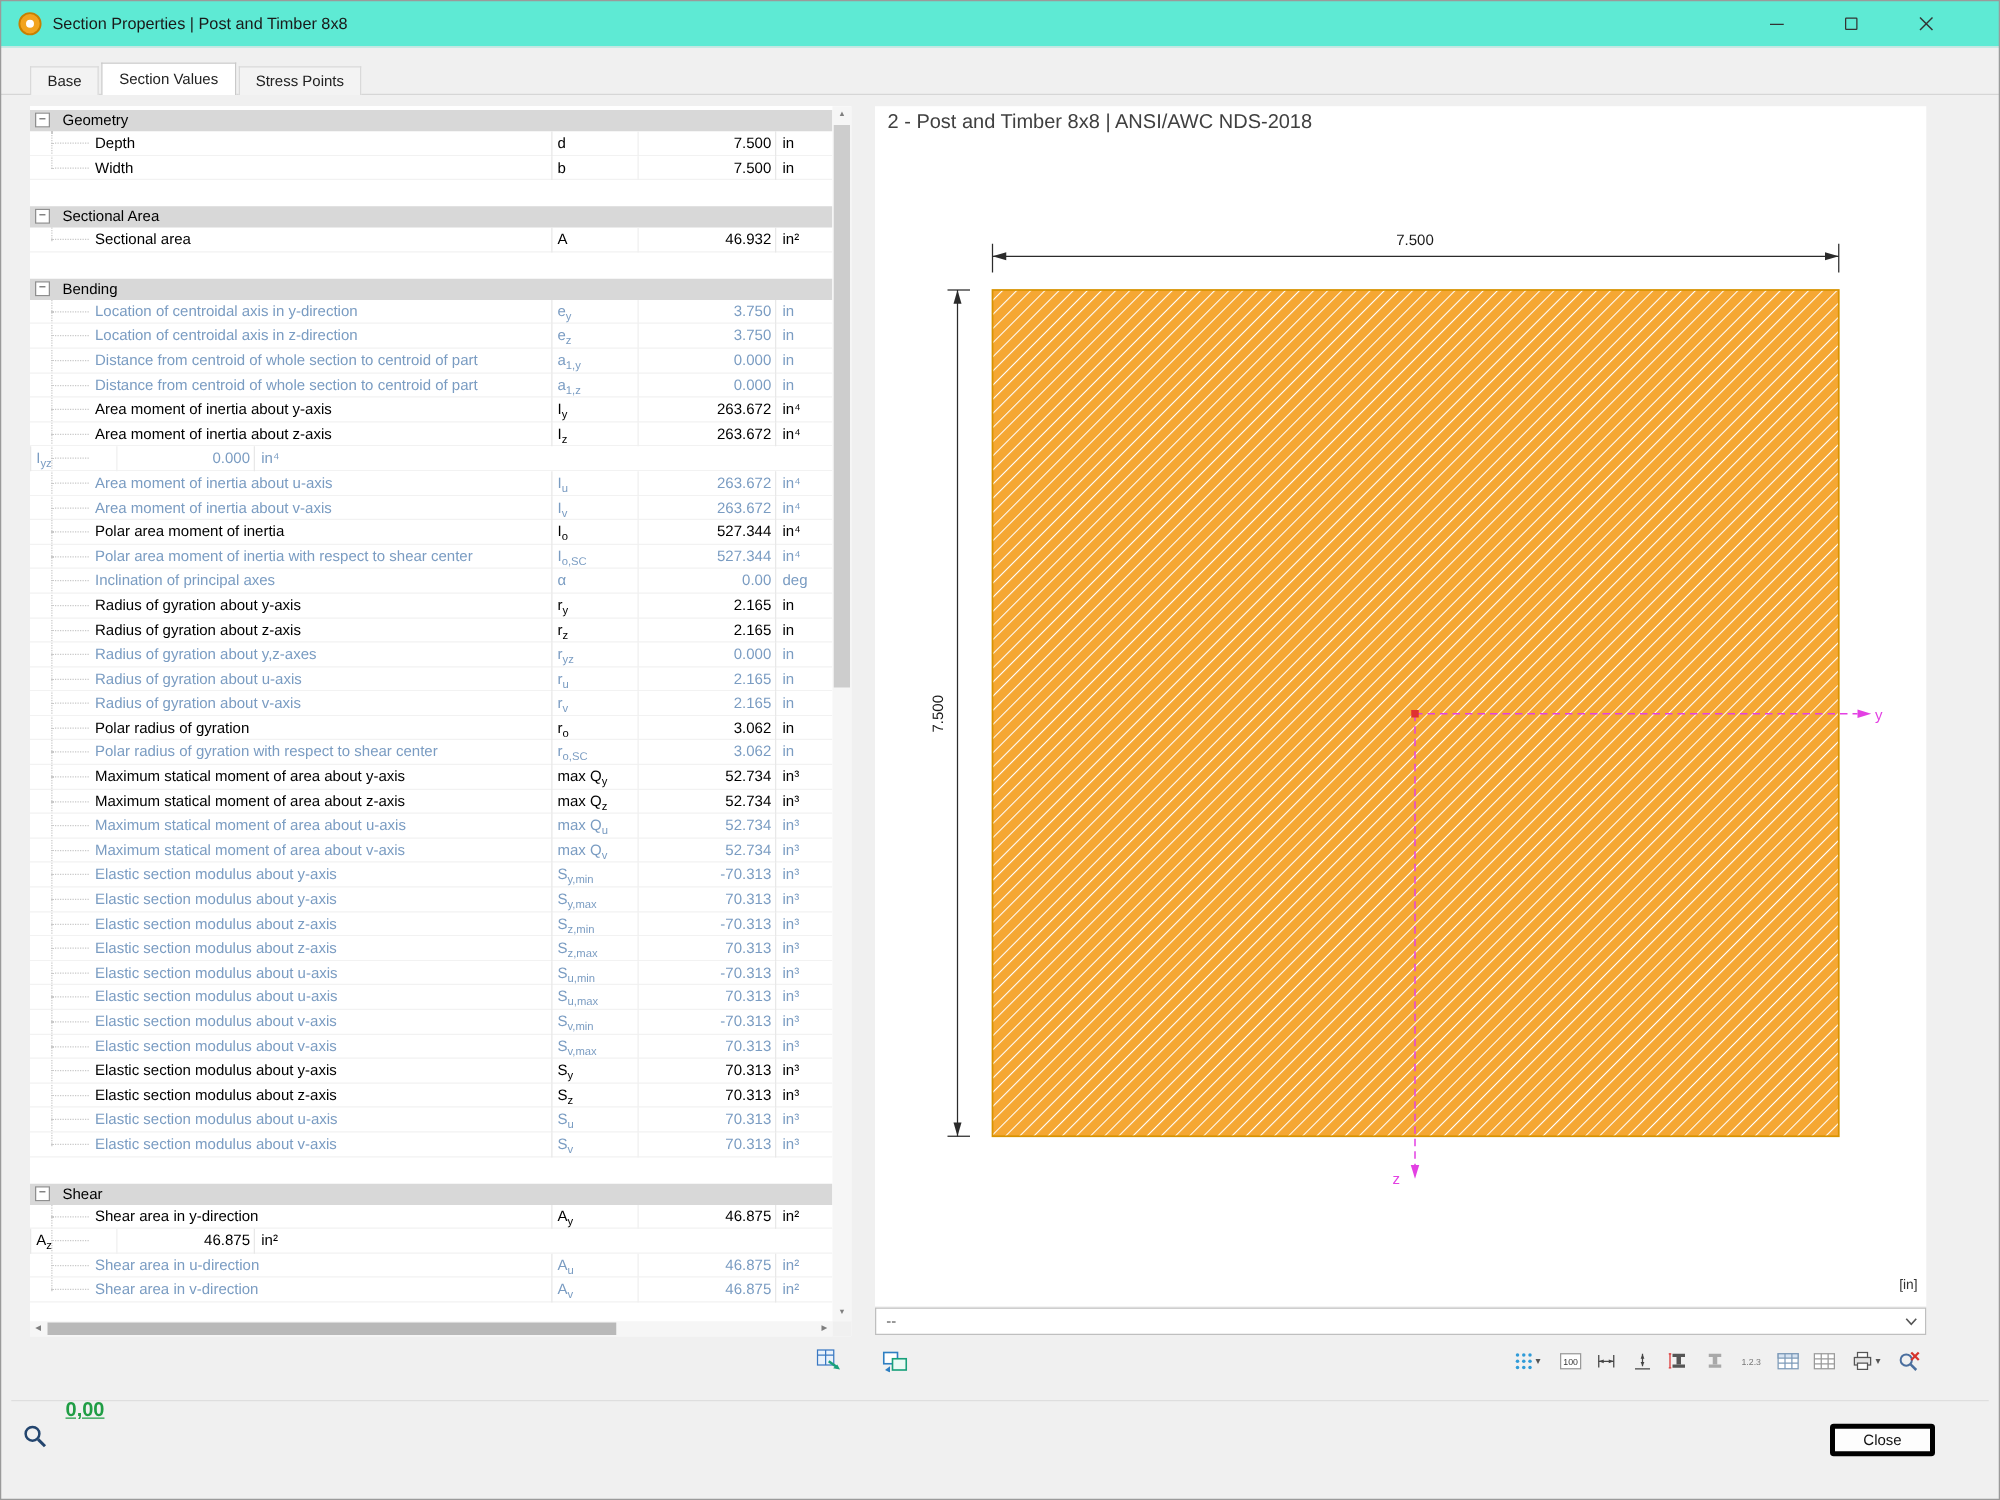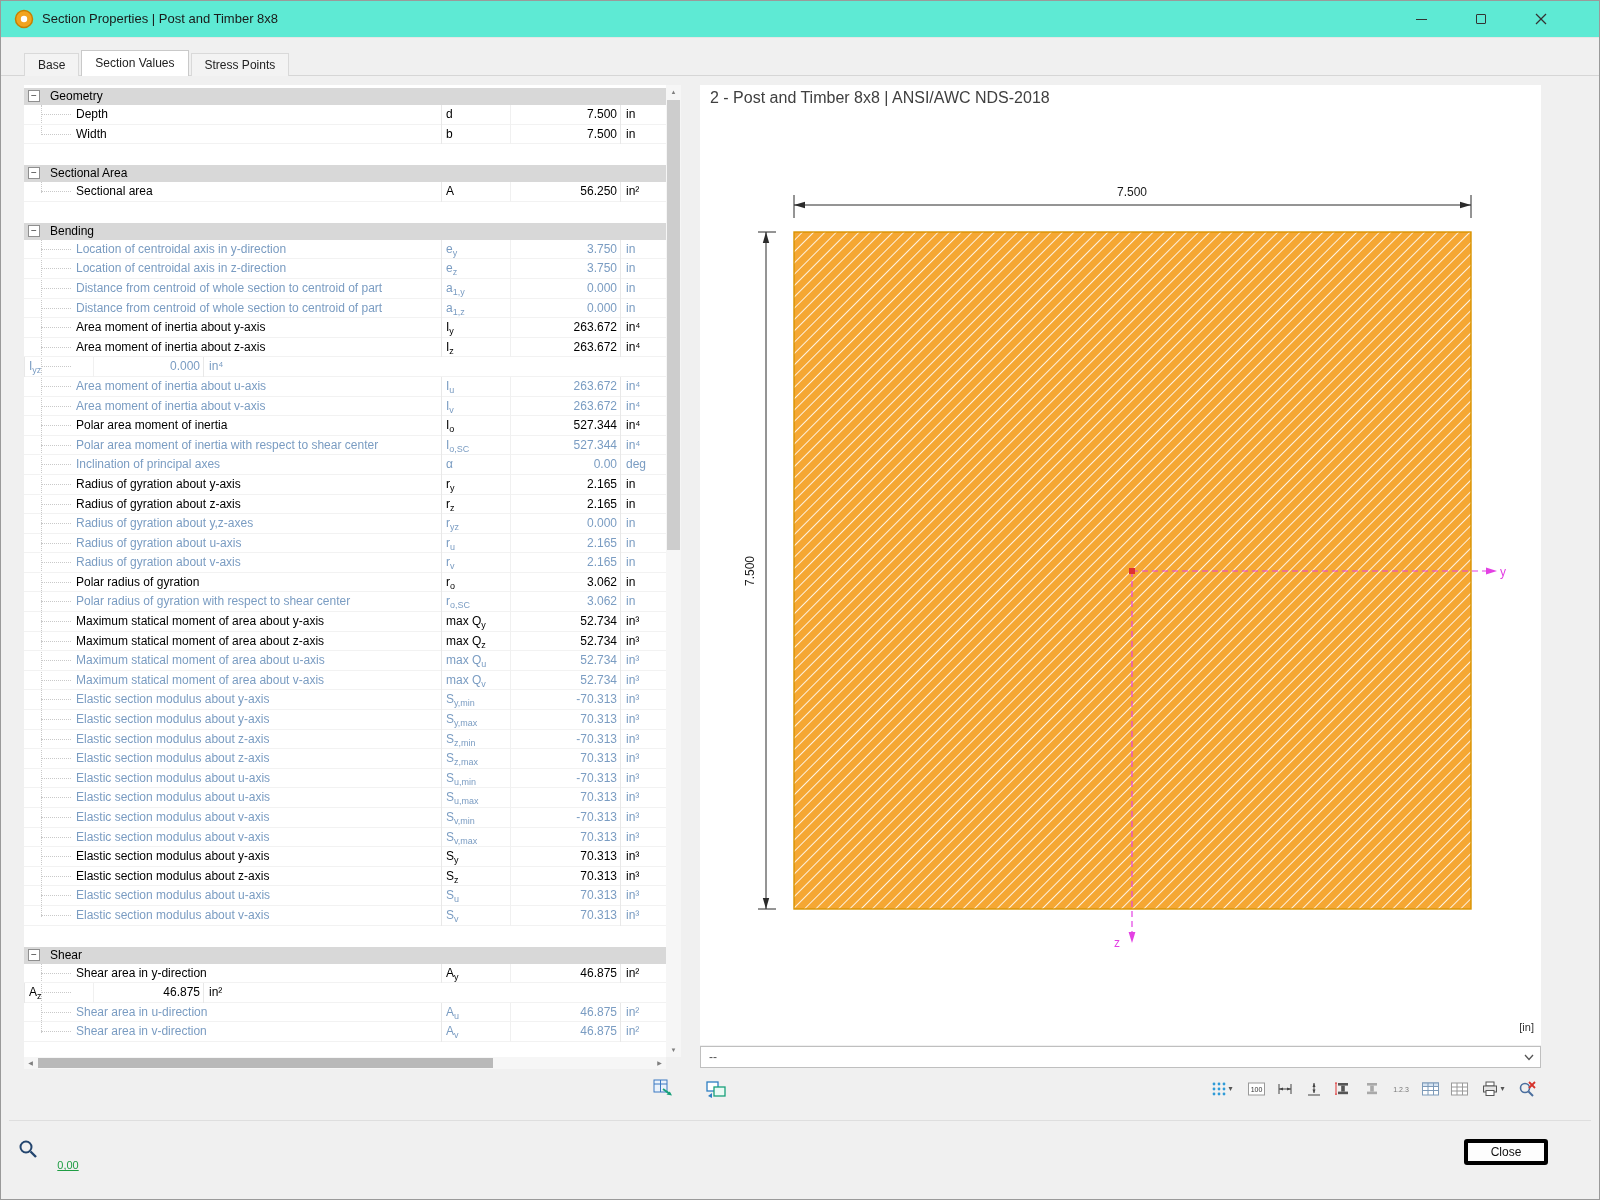--- a/index.html
+++ b/index.html
@@ -72,21 +72,21 @@
   .refresh-view-btn{position:absolute;left:702px;top:1077px;width:28px;height:24px;border:none;background:transparent;display:flex;align-items:center;justify-content:center}
   .view-toolbar{position:absolute;left:1150px;top:1077px;width:390px;height:24px;display:flex;gap:3px;justify-content:flex-end;align-items:center}
   .tool-btn{width:26px;height:24px;display:flex;align-items:center;justify-content:center;background:transparent;border:none;padding:0}
   .tool-btn.wide{width:36px}
   .caret{font-size:8px;color:#555;margin-left:1px;line-height:8px}
   .icon-label{font-family:"Liberation Sans",sans-serif}
 
   
   .bottom-line{position:absolute;left:9px;top:1120px;width:1582px;height:1px;background:#dedede}
   .find-btn{position:absolute;left:14px;top:1136px;width:28px;height:26px;border:none;background:transparent;display:flex;align-items:center;justify-content:center}
-  .decimals-btn{position:absolute;left:50px;top:1152px;width:36px;height:26px;border:none;background:transparent;color:#1f9d44;font-size:11px;font-weight:normal;text-decoration:underline;font-family:"Liberation Sans",sans-serif}
+  .decimals-btn{position:absolute;left:50px;top:1116px;width:36px;height:26px;border:none;background:transparent;color:#1f9d44;font-size:16px;font-weight:bold;text-decoration:underline;font-family:"Liberation Sans",sans-serif}
   .close-btn{position:absolute;left:1464px;top:1139px;width:84px;height:26px;background:#fdfdfd;border:4px solid #000000;border-radius:3px;font-size:12px;color:#111;font-family:"Liberation Sans",sans-serif}
 </style>
 </head>
 <body>
 
 <div class="titlebar">
   <svg class="app-icon" viewBox="0 0 22 22">
     <circle cx="11" cy="11" r="8.5" fill="#F2A41F" stroke="#C77F00" stroke-width="1.5"></circle>
     <circle cx="11" cy="11" r="3.2" fill="#FFFFFF"></circle>
   </svg>
@@ -128,21 +128,21 @@
           <span class="c-val">7.500</span>
           <span class="c-unit">in</span>
         </div>
       </div>
       <div class="gap-row"></div>
       <div class="sec-header"><span class="minus">−</span><span class="sec-title">Sectional Area</span></div>
       <div class="rows">
         <div class="trow main">
           <span class="c-desc">Sectional area</span>
           <span class="c-sym">A</span>
-          <span class="c-val">56.250</span>
+          <span class="c-val">46.932</span>
           <span class="c-unit">in²</span>
         </div>
       </div>
       <div class="gap-row"></div>
       <div class="sec-header"><span class="minus">−</span><span class="sec-title">Bending</span></div>
       <div class="rows">
         <div class="trow derived">
           <span class="c-desc">Location of centroidal axis in y-direction</span>
           <span class="c-sym">e<sub>y</sub></span>
           <span class="c-val">3.750</span>

